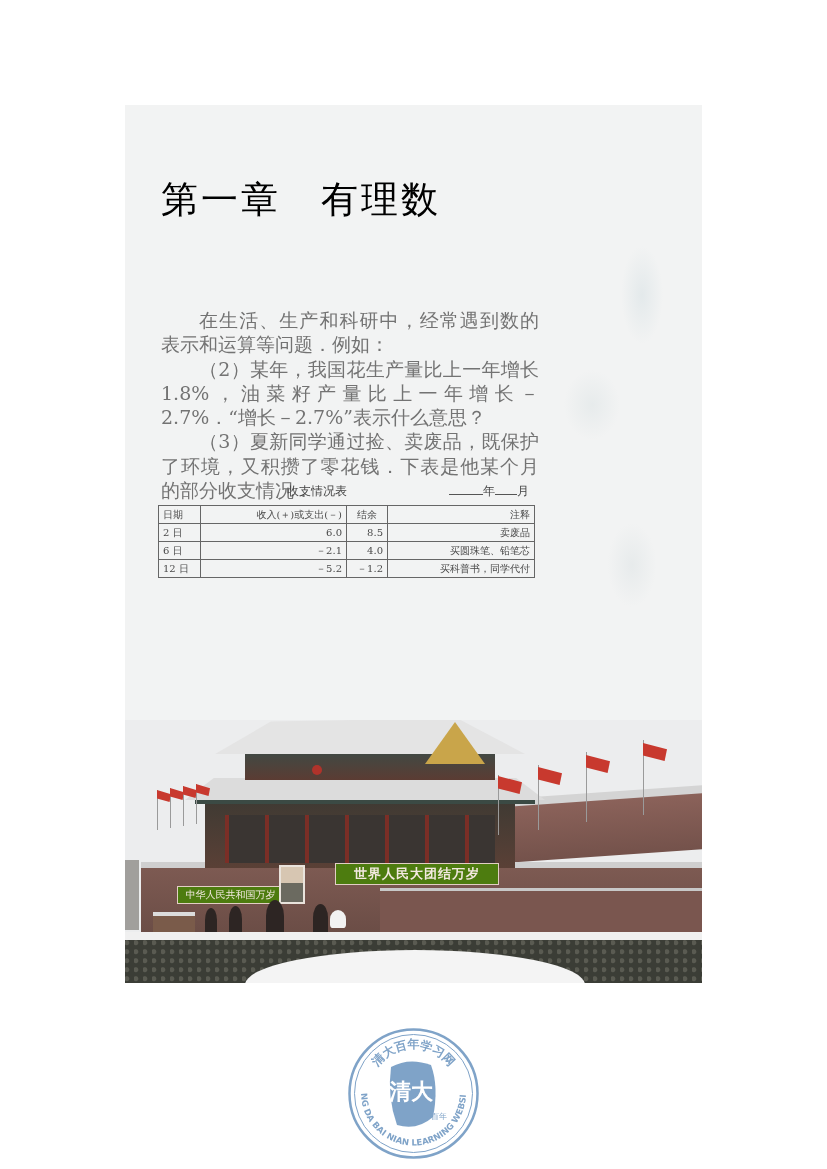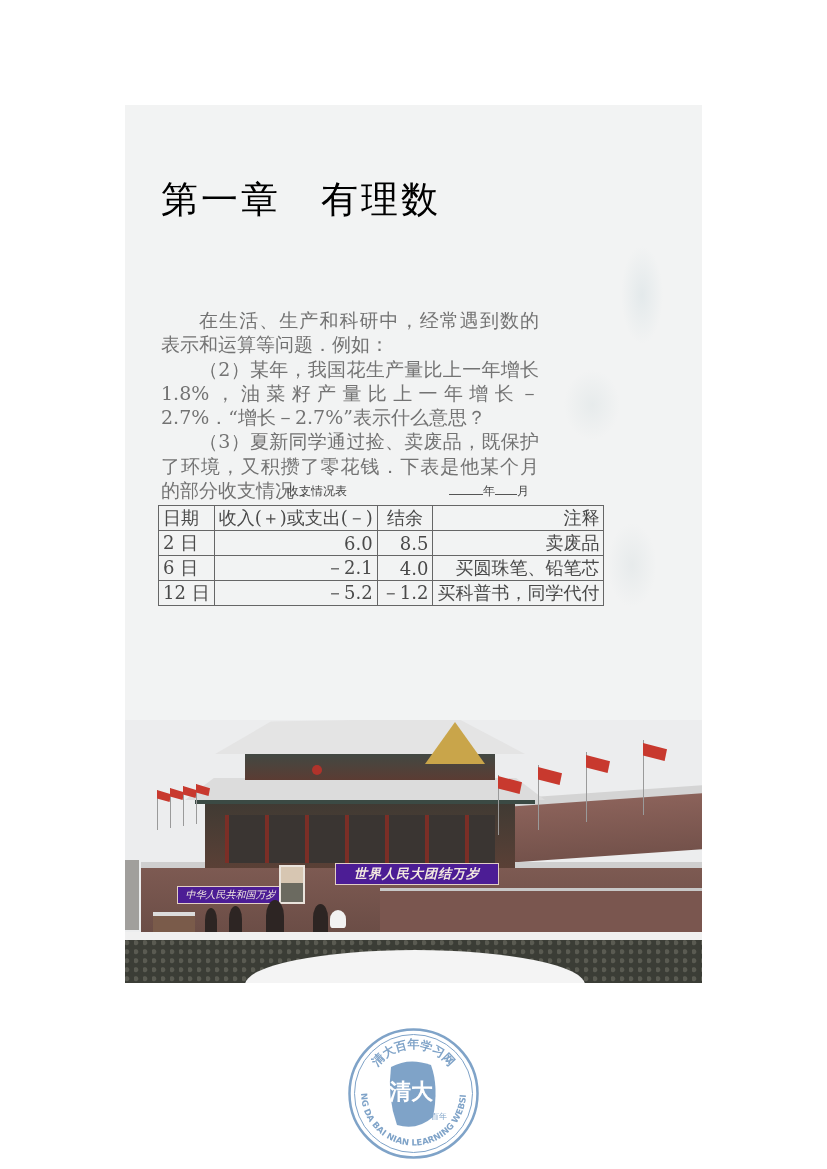--- a/index.html
+++ b/index.html
@@ -30,21 +30,21 @@
   }
   .body-text p { margin: 0; text-align: justify; text-align-last: left; }
   .indent { text-indent: 2em; }
   .table-caption {
     position: absolute; left: 36px; top: 378px; width: 368px; font-size: 12px; color: #444;
   }
   .table-caption .cap-title { position: absolute; left: 126px; top: 0; }
   .table-caption .cap-date { position: absolute; right: 0; top: 0; }
   .cap-date .blank { display: inline-block; border-bottom: 1px solid #555; vertical-align: baseline; height: 10px; }
   .ledger {
-    position: absolute; left: 33px; top: 400px; border-collapse: collapse; font-size: 18px; color: #4a4a4a;
+    position: absolute; left: 33px; top: 400px; border-collapse: collapse; font-size: 10px; color: #4a4a4a;
     border: 1.5px solid #555;
   }
   .ledger th, .ledger td {
     border: 1px solid #666; padding: 0 4px; height: 17px; font-weight: normal; text-align: right; white-space: nowrap;
   }
   .ledger .c-date { width: 33px; text-align: left; }
   .ledger .c-amt { width: 137px; }
   .ledger .c-bal { width: 32px; text-align: right; }
   .ledger .c-note { width: 138px; }
   .after-text {
@@ -66,22 +66,22 @@
     background: repeating-linear-gradient(90deg, #7b2e26 0 4px, #3a3532 4px 40px); }
   .roof-lower { position: absolute; left: 60px; top: 58px; width: 360px; height: 22px; background: #dcdcdc;
     clip-path: polygon(0 100%, 8% 0, 92% 0, 100% 100%); }
   .eave-lower { position: absolute; left: 70px; top: 76px; width: 340px; height: 8px; background: #3b4a44; }
   .upper-hall { position: absolute; left: 120px; top: 30px; width: 250px; height: 30px; background: linear-gradient(#3e4a45, #5b3c33); }
   .roof-upper { position: absolute; left: 90px; top: -2px; width: 310px; height: 36px; background: #e4e4e4;
     clip-path: polygon(0 100%, 18% 10%, 78% 0, 100% 100%); }
   .gable { position: absolute; left: 300px; top: 2px; width: 60px; height: 42px; background: #c9a54a;
     clip-path: polygon(50% 0, 100% 100%, 0 100%); }
   .emblem { position: absolute; left: 187px; top: 45px; width: 10px; height: 10px; border-radius: 50%; background: #b0332b; }
-  .banner { position: absolute; background: #4c1d95; color: #f3e9e0; border: 1.5px solid #e2cfc5; font-family: "DejaVu Sans", sans-serif;
-    display: flex; align-items: center; justify-content: center; white-space: nowrap; font-style: italic; }
+  .banner { position: absolute; background: #4d7c0f; color: #f3e9e0; border: 1.5px solid #e2cfc5; font-family: "DejaVu Sans", sans-serif;
+    display: flex; align-items: center; justify-content: center; white-space: nowrap; }
   .banner-left { left: 52px; top: 166px; width: 105px; height: 16px; font-size: 10px; filter: blur(0.4px); }
   .banner-right { left: 210px; top: 143px; width: 162px; height: 20px; font-size: 13px; font-weight: bold; letter-spacing: 1px; }
   .portrait { position: absolute; left: 154px; top: 145px; width: 22px; height: 35px; background: linear-gradient(#d7c6b2 0 45%, #6b6a60 45%); border: 2px solid #e9e3dc; }
   .arch { position: absolute; background: #2d2523; border-radius: 50% 50% 0 0; }
   .lion { position: absolute; left: 205px; top: 190px; width: 16px; height: 18px; background: #f2f2f2; border-radius: 50% 50% 20% 20%; }
   .flag-pole { position: absolute; width: 1px; background: #9a9a9a; }
   .flag { position: absolute; width: 24px; height: 18px; background: #c8392e; clip-path: polygon(0 0, 100% 35%, 90% 100%, 0 70%); }
   .flag-s { width: 14px; height: 12px; }
   .snow { position: absolute; left: 0; top: 212px; width: 577px; height: 10px; background: #f0f0f0; }
   .hedge { position: absolute; left: 0; top: 220px; width: 577px; height: 43px;

